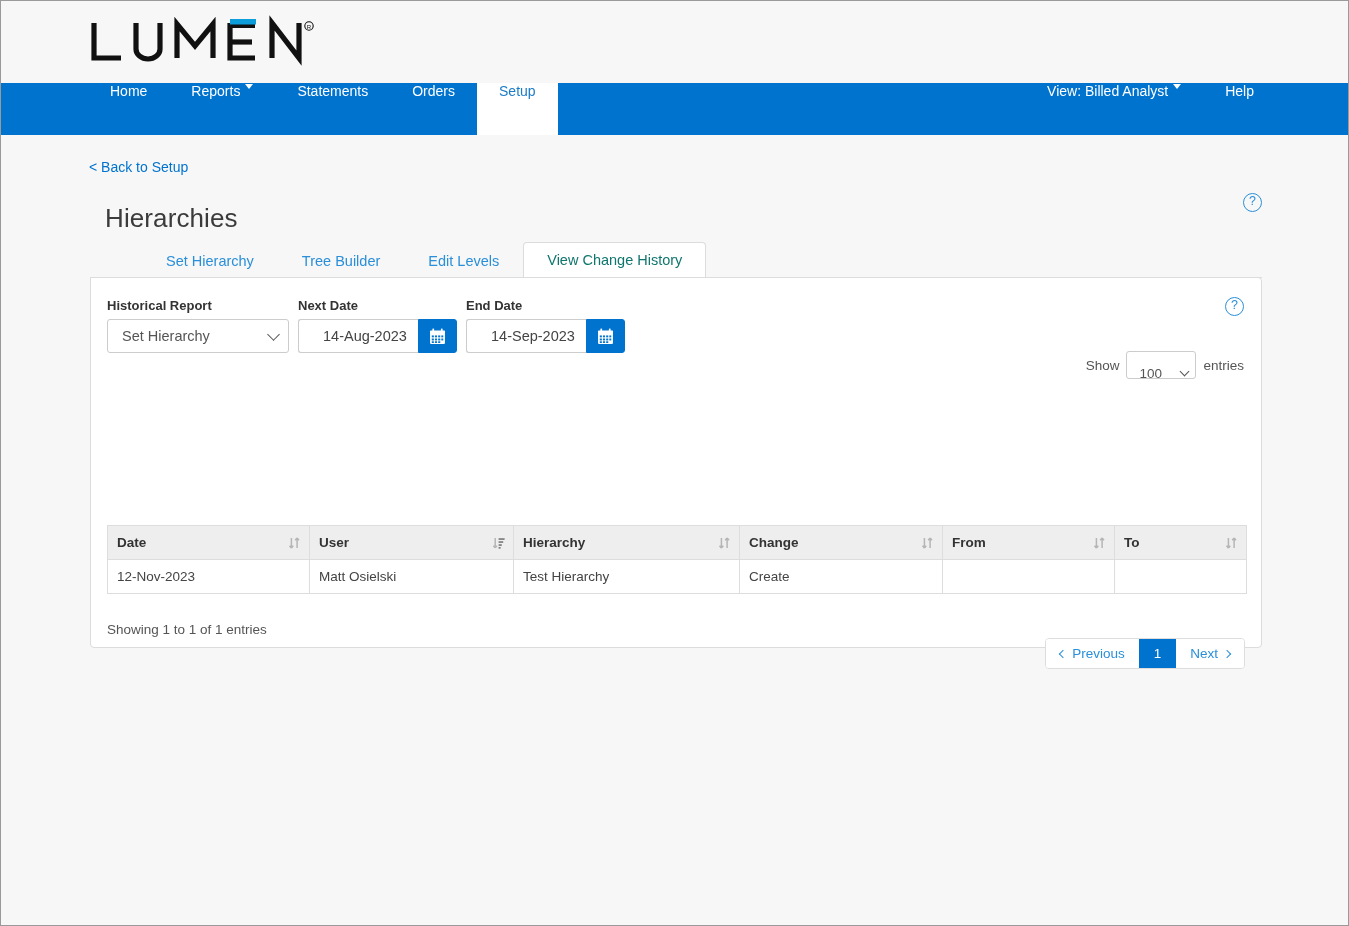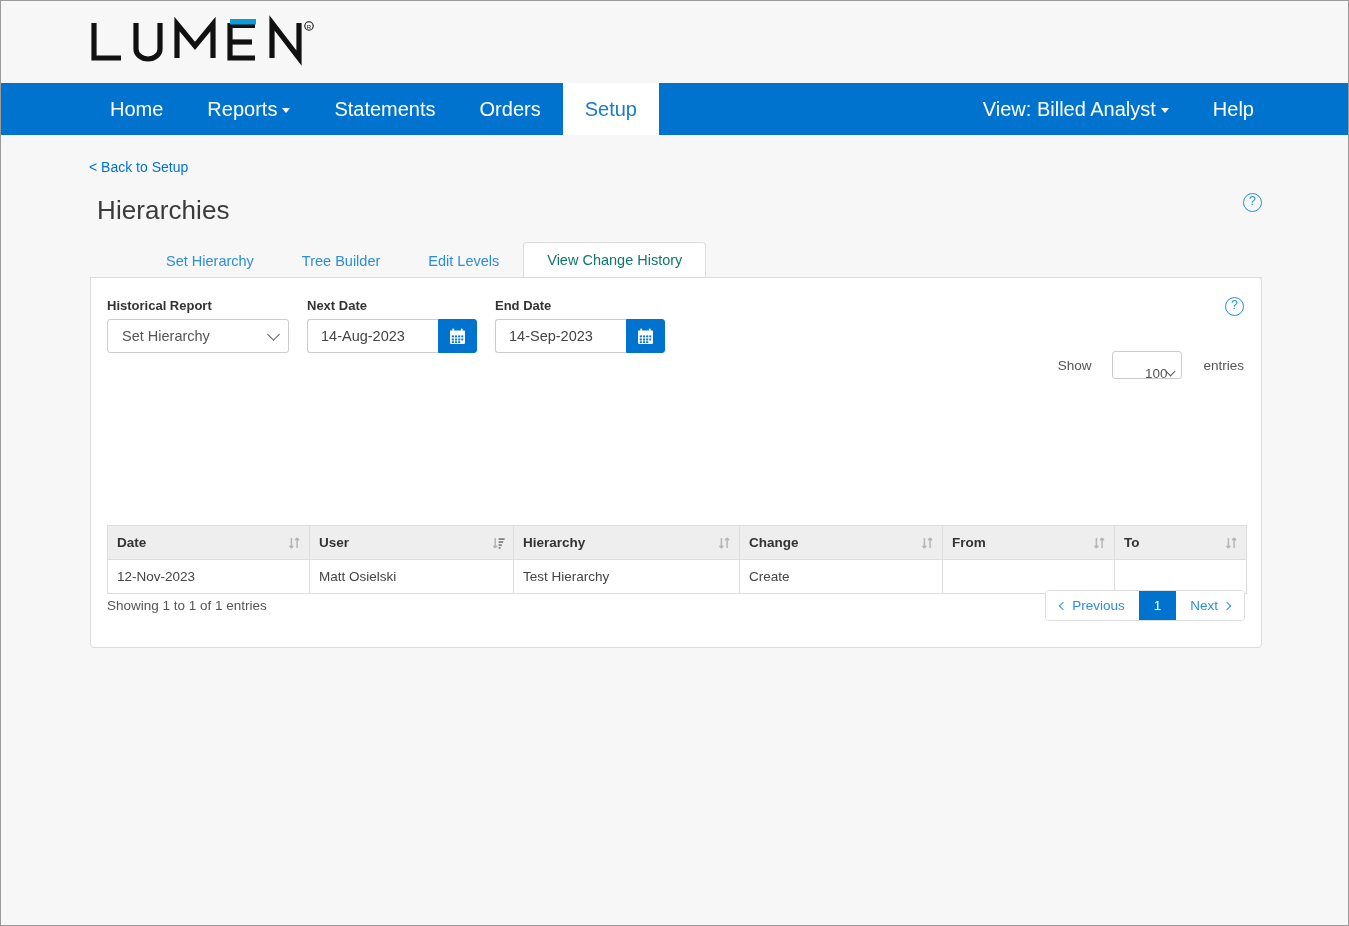--- a/index.html
+++ b/index.html
@@ -38,24 +38,23 @@
     height: 52px;
     background: #0073cf;
     display: flex;
     align-items: stretch;
     position: relative;
   }
   .nav-left { display: flex; align-items: stretch; margin-left: 87px; }
   .nav-right { display: flex; align-items: stretch; margin-left: auto; margin-right: 72px; }
   .nav-item {
     display: flex;
-    align-items: center;
     padding: 0 22px;
     color: #ffffff;
-    font-size: 20px;
+    font-size: 14px;
     white-space: nowrap;
     cursor: pointer;
     text-decoration: none;
   }
   .nav-item.active {
     background: #ffffff;
     color: #1a7bc9;
   }
   .caret-down {
     display: inline-block;
@@ -84,21 +83,21 @@
     text-decoration: none;
     cursor: pointer;
   }
   .page-title {
     position: absolute;
     left: 88px;
     top: 52px;
     font-size: 26px;
     font-weight: normal;
     color: #3b3b3b;
-    margin: 8px;
+    margin: 16px;
     letter-spacing: .1px;
   }
   .help-circle {
     width: 19px; height: 19px;
     border: 1.6px solid #2a8fd8;
     border-radius: 50%;
     color: #2a8fd8;
     font-size: 12.5px;
     line-height: 15px;
     text-align: center;
@@ -158,21 +157,21 @@
     position: absolute;
     right: 17px;
     top: 19px;
   }
 
   
   .filters {
     display: flex;
     align-items: flex-end;
     padding: 20px 0 0 16px;
-    gap: 18px;
+    gap: 9px;
   }
   .field-group { display: flex; flex-direction: column; }
   .field-label {
     font-size: 13px;
     font-weight: bold;
     color: #333333;
     margin-bottom: 6px;
   }
   .select-box {
     width: 182px;
@@ -192,29 +191,29 @@
   .chev {
     width: 9px; height: 9px;
     border-right: 1.6px solid #555;
     border-bottom: 1.6px solid #555;
     transform: rotate(45deg);
     margin-bottom: 4px;
     flex: none;
   }
   .date-wrap { display: flex; }
   .date-input {
-    width: 131px;
+    width: 120px;
     height: 34px;
     border: 1px solid #cccccc;
     border-right: none;
     background: #ffffff;
     border-radius: 3px 0 0 3px;
     display: flex;
     align-items: center;
-    padding-left: 13px;
+    padding-left: 24px;
     font-size: 14.5px;
     color: #444444;
     cursor: text;
   }
   .date-btn {
     width: 39px;
     height: 34px;
     background: #0073cf;
     border: 1px solid #0073cf;
     border-radius: 0 3px 3px 0;
@@ -226,22 +225,21 @@
 
   
   .show-entries {
     position: absolute;
     right: 17px;
     top: 73px;
     display: flex;
     align-items: center;
     font-size: 13.5px;
     color: #555555;
-    gap: 21px;
-    text-align: right;
+    gap: 7px;
   }
   .entries-select {
     width: 70px;
     height: 28px;
     border: 1px solid #cccccc;
     background: #ffffff;
     border-radius: 3px;
     display: flex;
     align-items: center;
     padding: 16px 7px 0 12px;
@@ -317,20 +315,21 @@
     font-size: 13.5px;
     color: #555555;
   }
   .pagination {
     margin-left: auto;
     display: flex;
     border: 1px solid #dddddd;
     border-radius: 4px;
     overflow: hidden;
     background: #ffffff;
+    margin-top: 48px;
   }
   .pg-btn {
     padding: 7px 14px;
     font-size: 13.5px;
     color: #2a8fd8;
     cursor: pointer;
     display: flex;
     align-items: center;
     gap: 6px;
     background: #ffffff;

